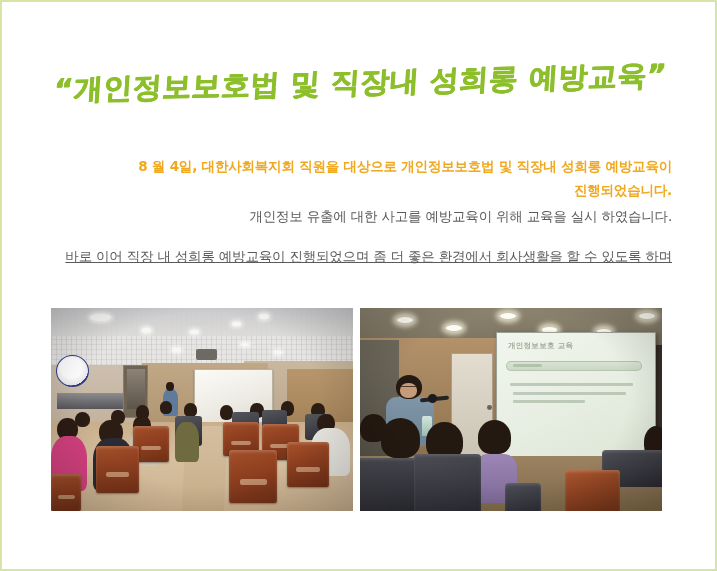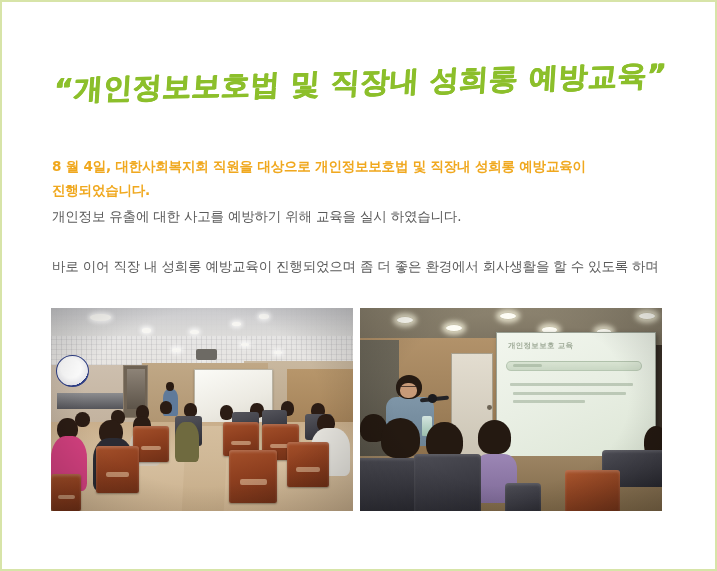--- a/index.html
+++ b/index.html
@@ -43,36 +43,38 @@
     transform: rotate(-1.4deg) skewX(-5deg);
     text-shadow: 0.6px 0 0 #8cbf2b, -0.4px 0.4px 0 #8cbf2b;
   }
 
   
   .copy {
     position: absolute;
     left: 50px;
     top: 152px;
     width: 620px;
+    text-align: right;
   }
   .copy p {
     margin: 0;
     font-size: 13.5px;
     line-height: 24px;
     color: #5a5a5a;
     letter-spacing: -0.2px;
     word-break: keep-all;
   }
   .copy p.lead {
     color: #f0a81e;
     font-weight: bold;
     margin-bottom: 2px;
   }
   .copy p.para-two {
-    margin-top: 26px;
+    margin-top: 16px;
+    text-decoration: underline;
   }
 
   
   .photo-row {
     position: absolute;
     left: 49px;
     top: 306px;
     width: 612px;
     height: 203px;
     display: flex;
@@ -320,21 +322,21 @@
 
 <div class="page">
 
   <div class="title-block">
     <div class="title-text">“개인정보보호법 및 직장내 성희롱 예방교육”</div>
   </div>
 
   <div class="copy">
     <p class="lead">8 월 4일, 대한사회복지회 직원을 대상으로 개인정보보호법 및 직장내 성희롱 예방교육이 진행되었습니다.</p>
 
-    <p class="para-one-b">개인정보 유출에 대한 사고를 예방하기 위해 교육을  실시 하였습니다.</p>
+    <p class="para-one-b">개인정보 유출에 대한 사고를 예방교육이 위해 교육을  실시 하였습니다.</p>
 
     <p class="para-two">바로 이어 직장 내 성희롱 예방교육이 진행되었으며 좀 더 좋은 환경에서 회사생활을 할 수 있도록 하며</p>
   </div>
 
   <div class="photo-row">
 
     <div class="photo">
       <div class="p1-ceiling"></div>
       <div class="p1-softgrid"></div>
 

